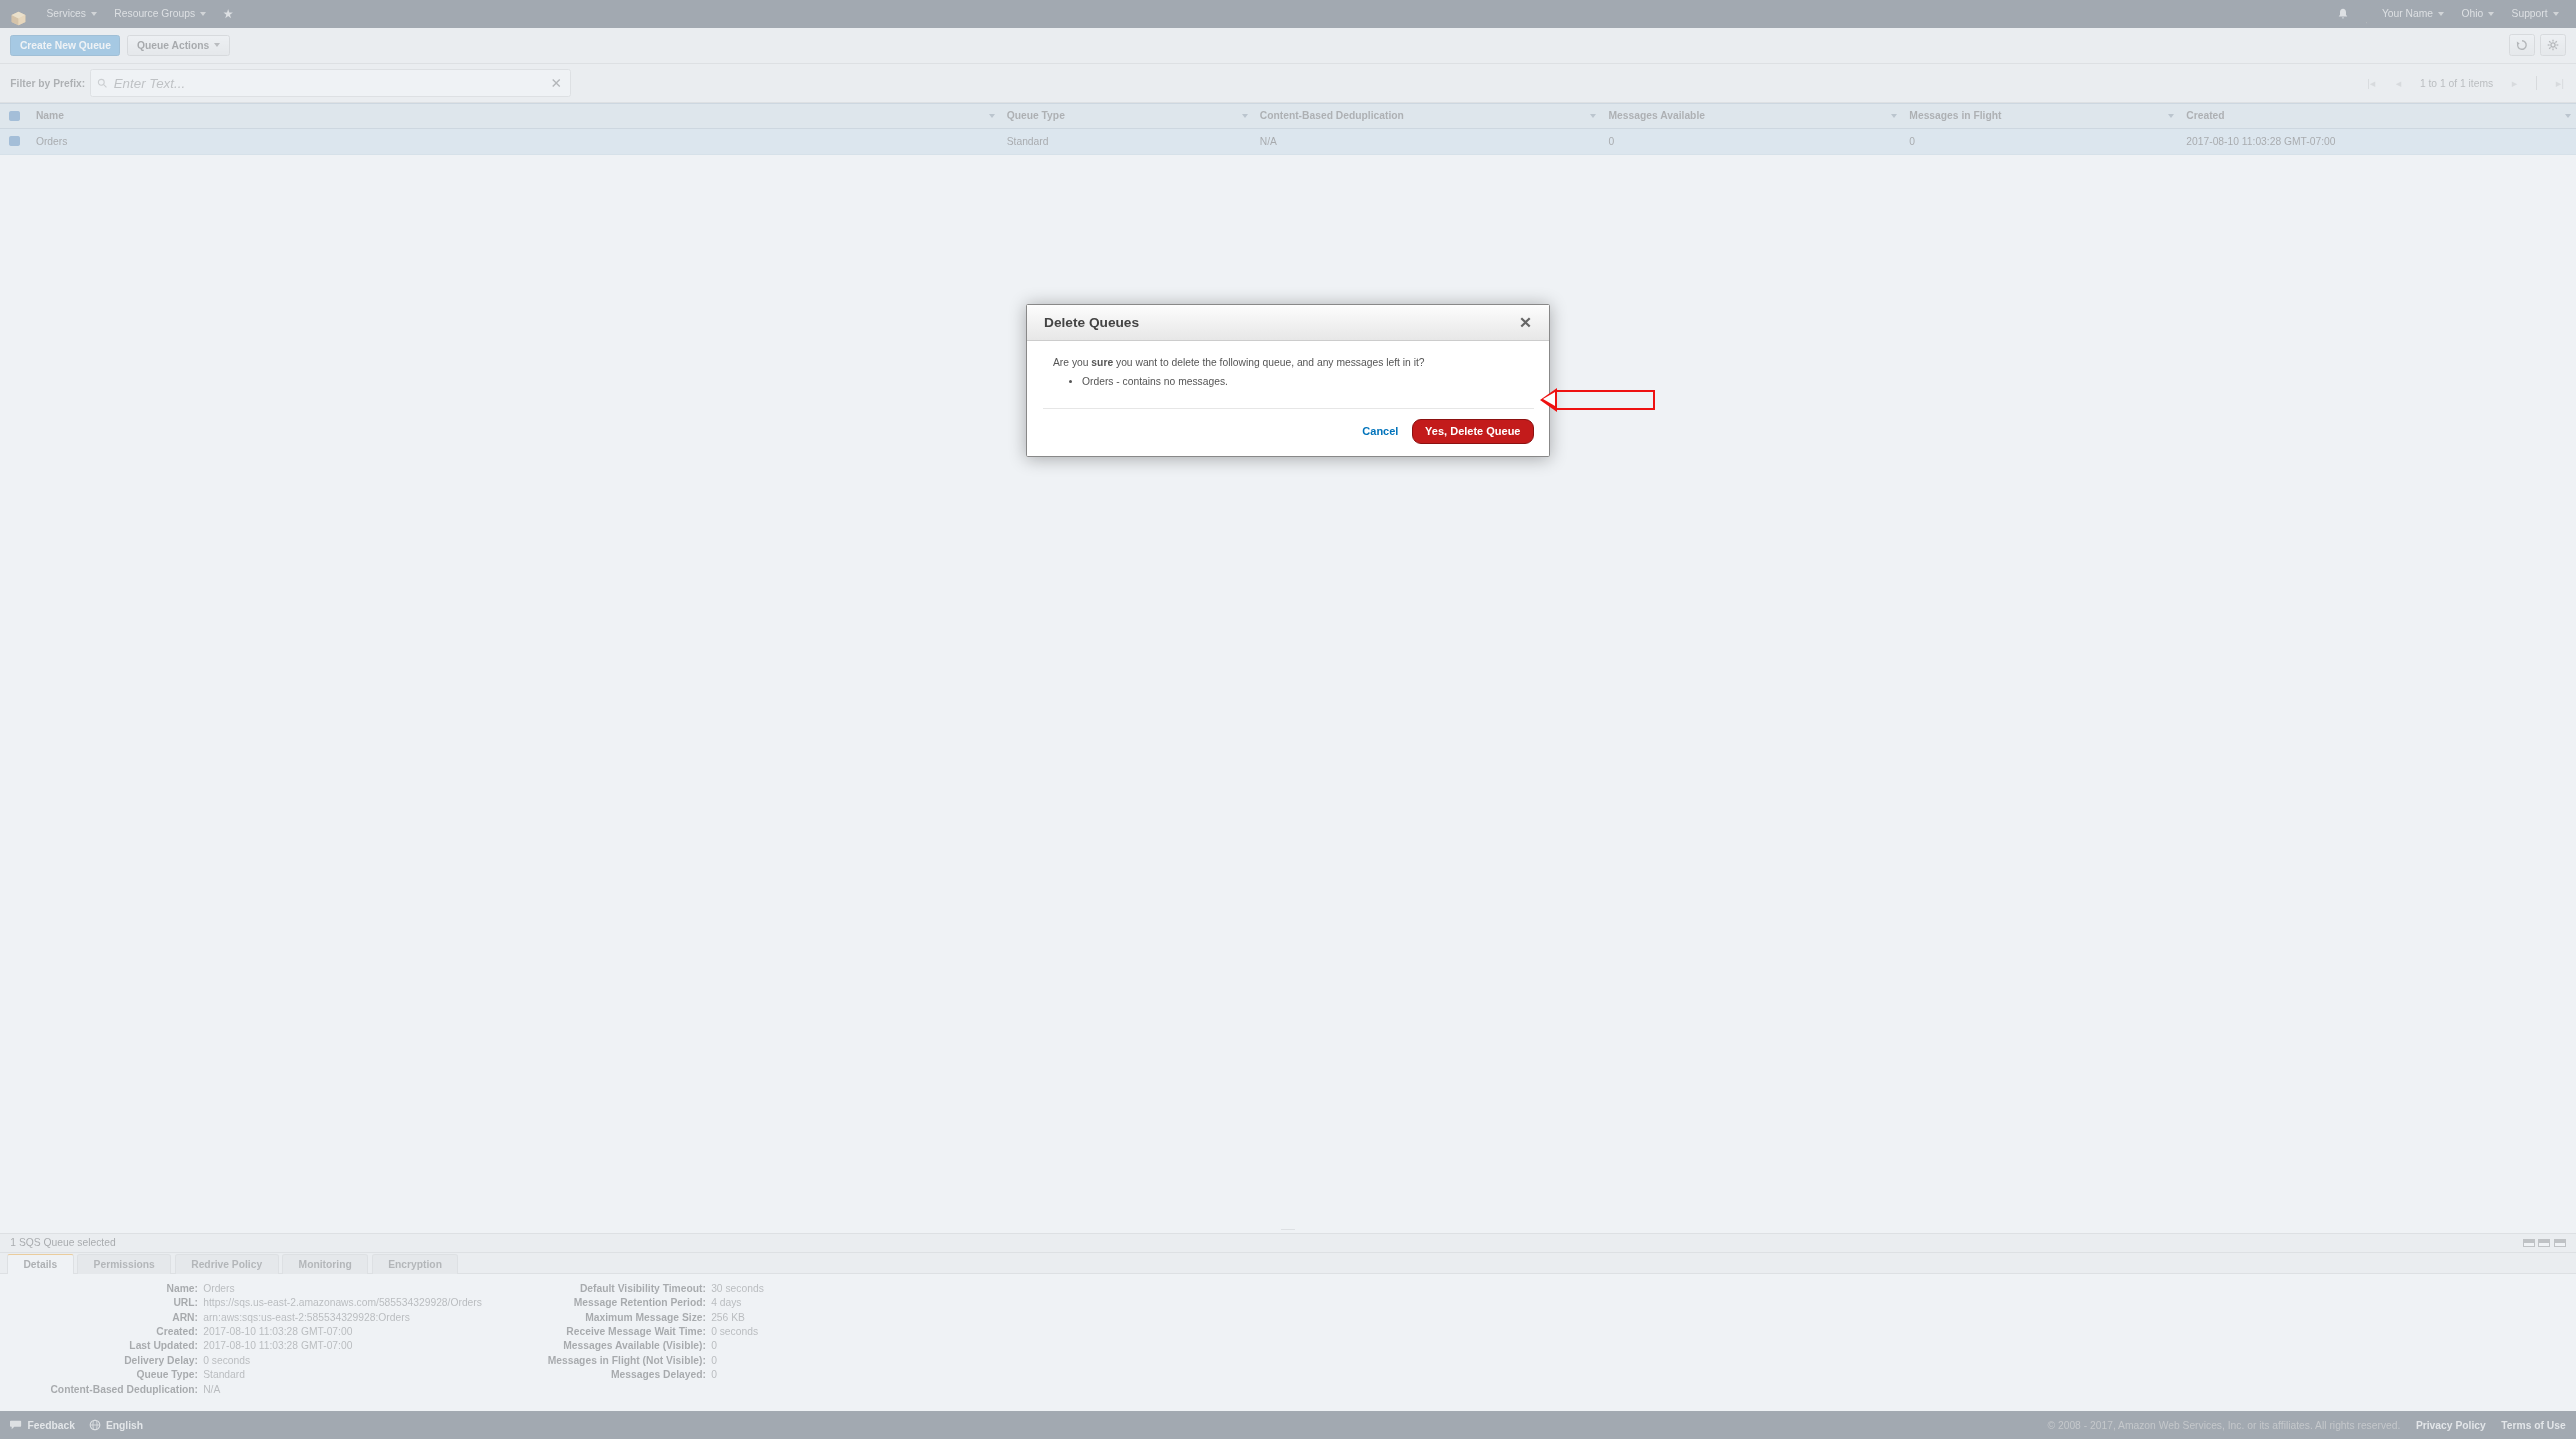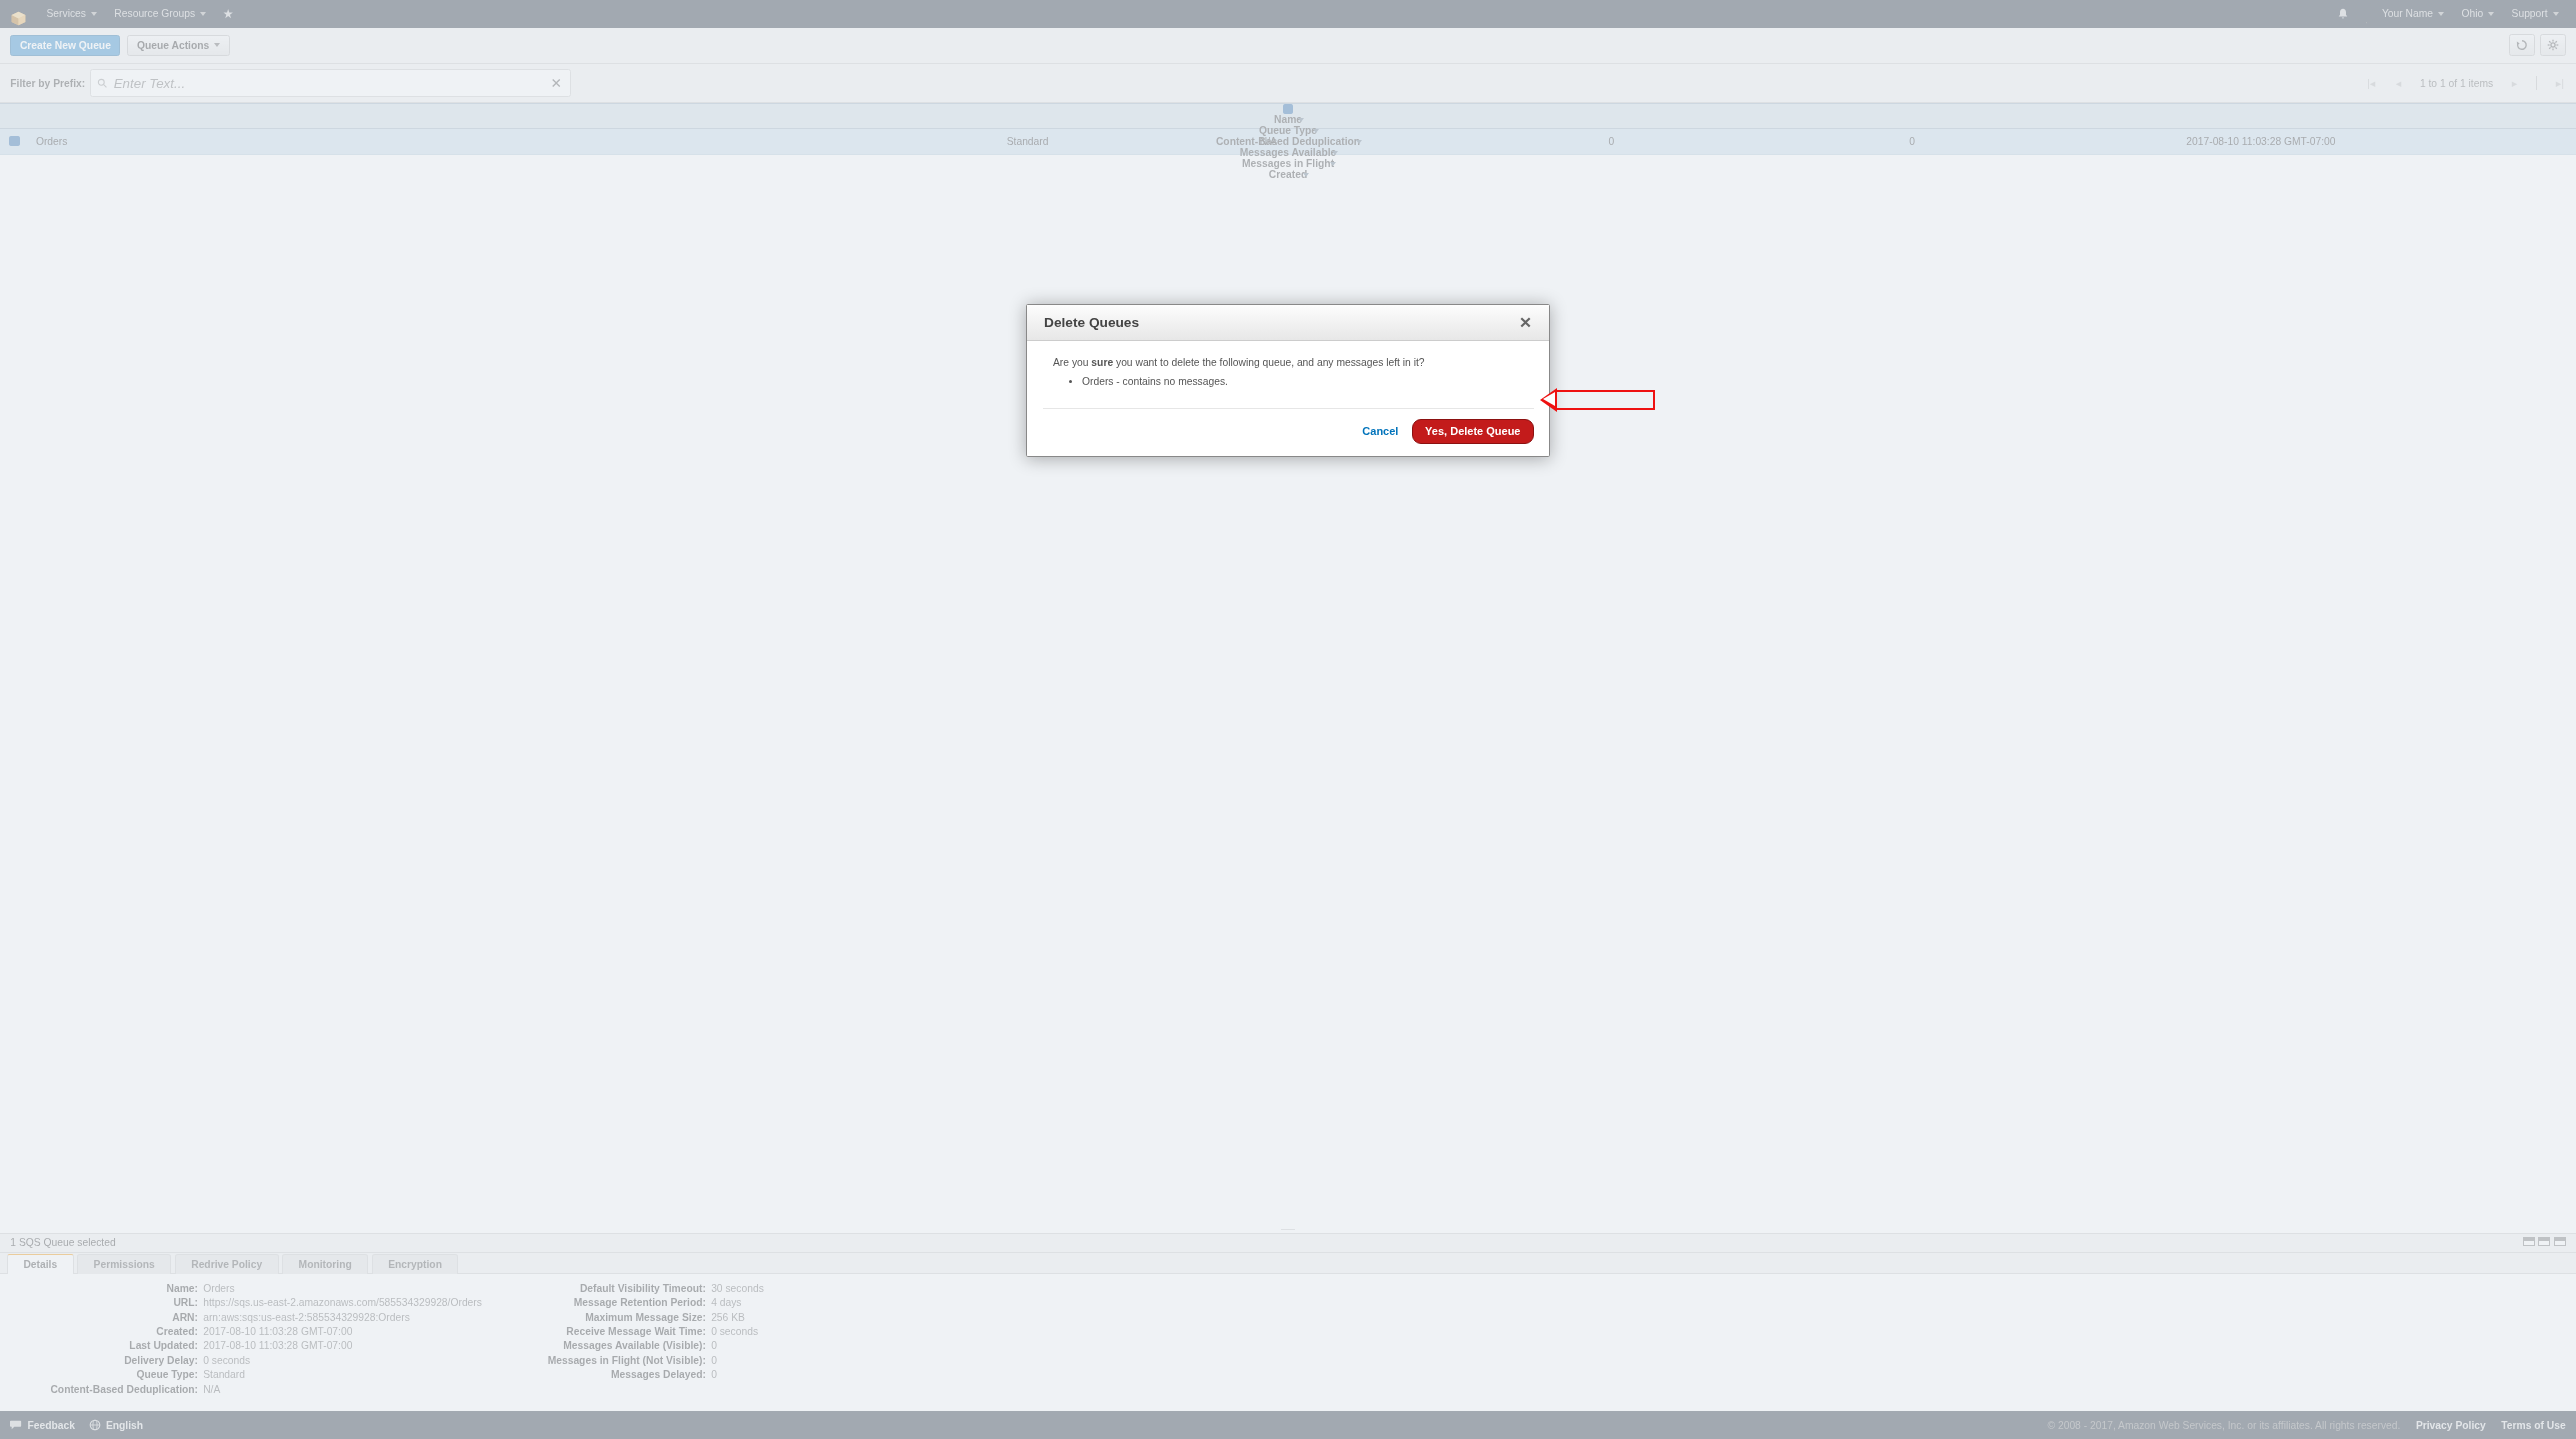--- a/index.html
+++ b/index.html
@@ -81,21 +81,21 @@
   .searchwrap input{flex:1;border:none;outline:none;padding:3.4px;font-style:italic;color:#888;}
   .searchwrap .clear{color:#555;font-size:13.7px;cursor:pointer;padding:0 3.4px;}
   .paginator{margin-left:auto;color:#666;display:flex;align-items:center;gap:17px;}
   .paginator .pgbtn{color:#bbb;cursor:pointer;padding:0 1.7px;font-size:11px;}
   
   .tablehead {
     background:#cfdce6;
     border-top:0.9px solid #9db1c2;
     border-bottom:0.9px solid #9db1c2;
     display:flex;align-items:center;height:26px;
-    font-weight:bold;color:#444;flex-direction:column;
+    font-weight:bold;color:#444;
   }
   .tablehead .th, .tablerow .td {
     padding:0 6.9px;display:flex;align-items:center;height:100%;
   }
   .tablehead .th { position:relative; }
   .tablehead .th .sortcaret{
     display:inline-block;margin-left:3.4px;width:0;height:0;
     border-left:3.4px solid transparent;border-right:3.4px solid transparent;border-top:4.3px solid #6a7e8f;
     position:absolute;right:5.2px;top:50%;transform:translateY(-50%);
   }
@@ -111,21 +111,21 @@
     background:#c9dceb;border-bottom:0.9px solid #b8cddd;
     color:#333;
   }
   .chkbox{width:10.3px;height:10.3px;border:1.7px solid #2a6aab;border-radius:1.7px;background:#2a6aab;}
   
   .details-wrap{position:absolute;left:0;right:0;bottom:24px;}
   .panel-grip{height:6.9px;display:flex;justify-content:center;align-items:center;}
   .panel-grip span{width:13.7px;height:1.7px;background:#ccc;}
   .selbar{
     background:#f0f0f0;
-    display:flex;align-items:flex-start;padding:3.4px 10.3px;border-top:0.9px solid #ccc;border-bottom:0.9px solid #ccc;
+    display:flex;align-items:center;padding:3.4px 10.3px;border-top:0.9px solid #ccc;border-bottom:0.9px solid #ccc;
   }
   .selbar .spacer{flex:1;}
   .layouticons{display:flex;gap:3.4px;}
   .layouticons .li{width:12px;height:8.6px;border:0.9px solid #777;cursor:pointer;background:linear-gradient(#777 50%,#fff 50%);}
   .tabsbar{
     background:#f0f0f0;
     display:flex;align-items:flex-end;padding:0 6.9px;gap:3.4px;
     border-bottom:0.9px solid #ccc;
   }
   .tab{

